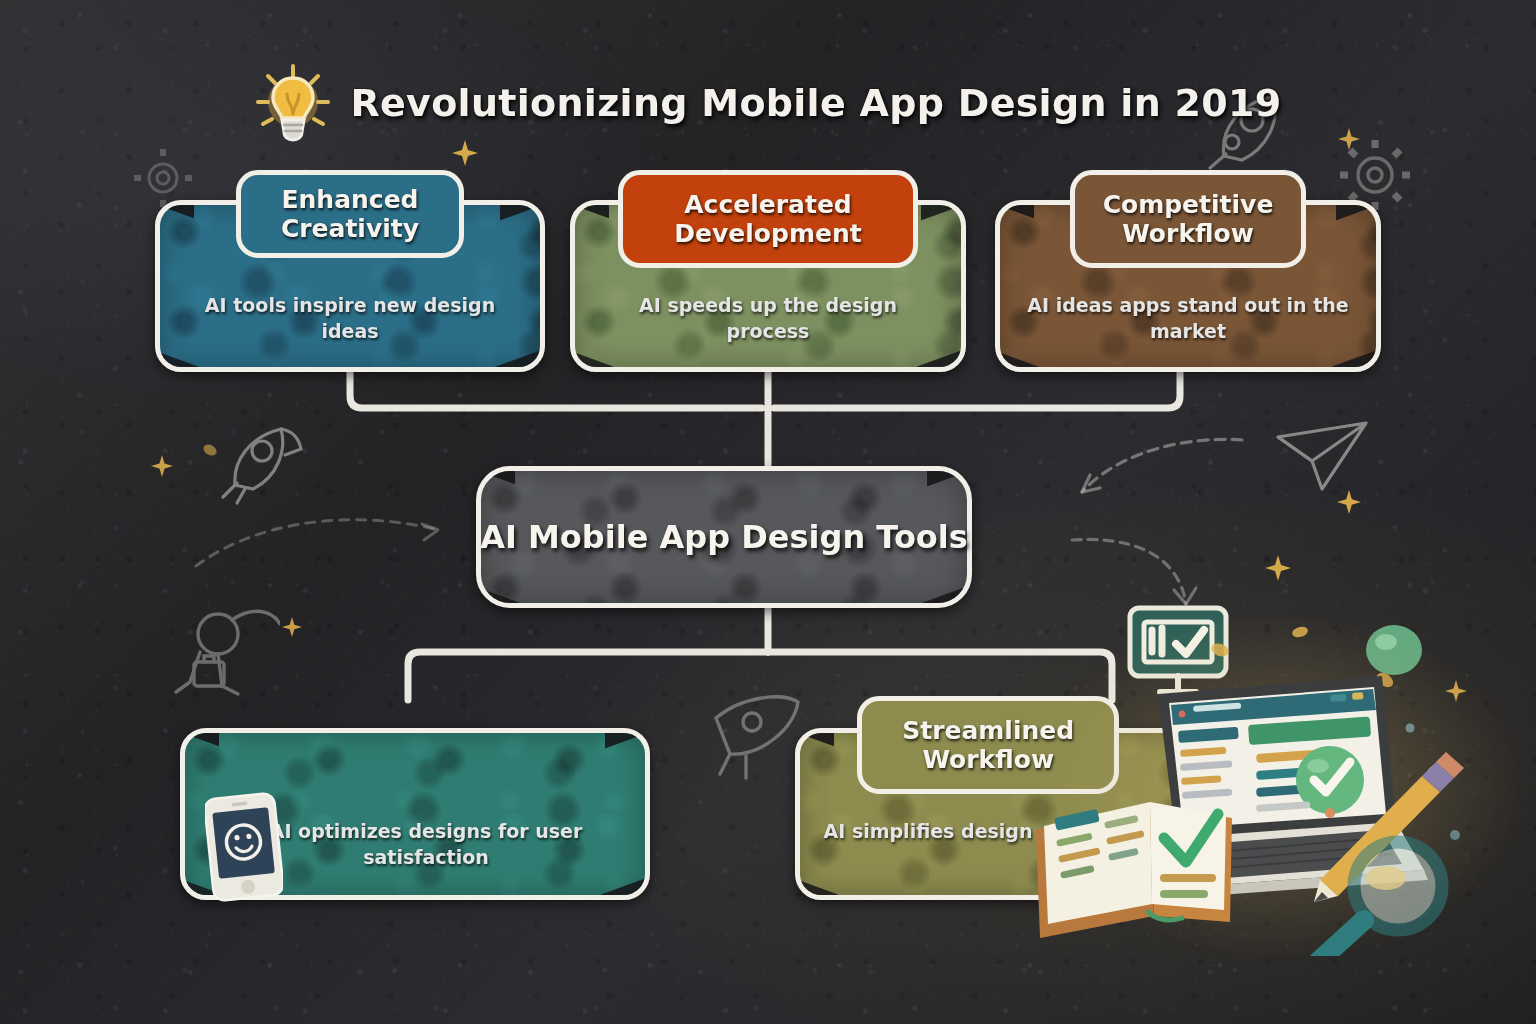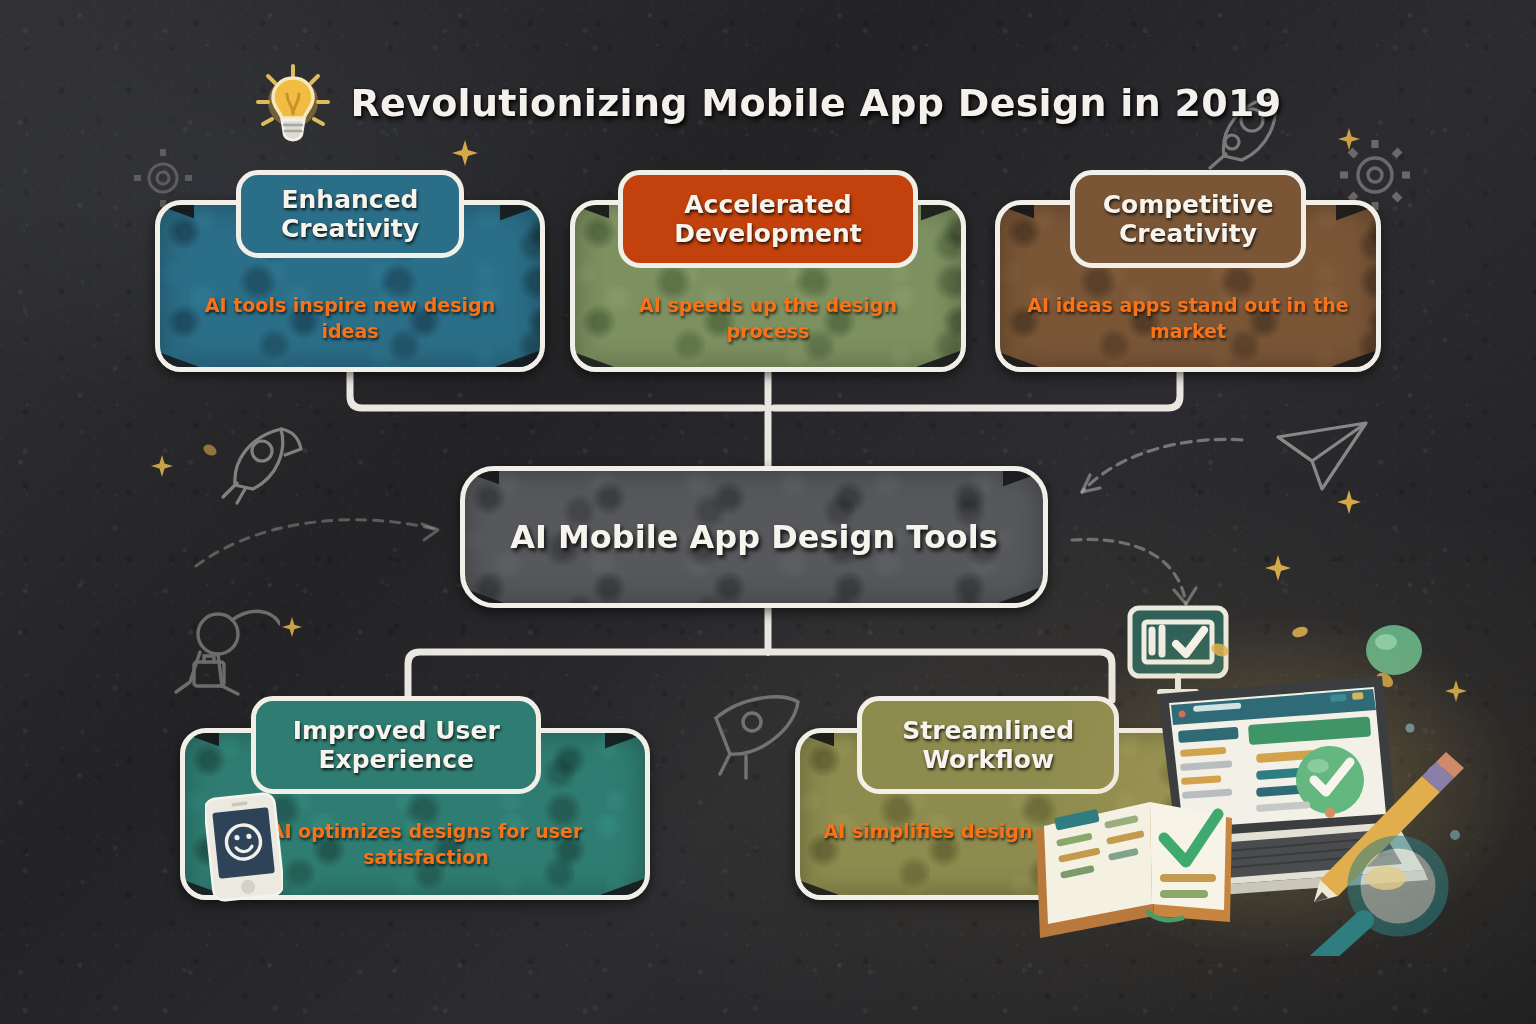--- a/index.html
+++ b/index.html
@@ -95,21 +95,21 @@
     font-size:25px; font-weight:bold; line-height:1.16;
     color:#f7f4ee;
     text-shadow:1px 2px 3px rgba(0,0,0,.8);
     padding:8px 22px;
     z-index:3;
   }
   .node-desc {
     position:absolute; left:0; width:100%;
     text-align:center;
     font-size:19px; font-weight:bold; line-height:1.38;
-    color:#f97316;
+    color:#e5e5e5;
     text-shadow:1px 2px 3px rgba(0,0,0,.75);
     padding:0 26px;
     z-index:2;
   }
 
   
   #center-node .node-body { border-radius:34px; }
   #center-title {
     position:absolute; inset:0;
     display:flex; align-items:center; justify-content:center; text-align:center;
@@ -325,32 +325,31 @@
 </div>
 
 <div class="node" style="left:570px; top:200px; width:396px; height:172px;">
   <div class="node-body" style="background-color:#7d9060;"></div>
   <div class="node-title" style="top:-30px; width:300px; height:98px; background-color:#c2410c;">Accelerated Development</div>
   <div class="node-desc" style="top:92px;">AI speeds up the design process</div>
 </div>
 
 <div class="node" style="left:995px; top:200px; width:386px; height:172px;">
   <div class="node-body" style="background-color:#7a5637;"></div>
-  <div class="node-title" style="top:-30px; width:236px; height:98px; background-color:#7a5637;">Competitive Creativity</div>
+  <div class="node-title" style="top:-30px; width:236px; height:98px; background-color:#7a5637;">Competitive Workflow</div>
   <div class="node-desc" style="top:92px;">AI ideas apps stand out in the market</div>
 </div>
 
-<div class="node" id="center-node" style="left:460px; top:466px; width:588px; height:142px;">
+<div class="node" id="center-node" style="left:476px; top:466px; width:496px; height:142px;">
   <div class="node-body" style="background-color:#56585b;"></div>
   <div id="center-title">AI Mobile App Design Tools</div>
 </div>
 
 <div class="node" style="left:180px; top:728px; width:470px; height:172px;">
   <div class="node-body" style="background-color:#2f7d72;"></div>
-  <div class="node-title" style="top:-32px; width:290px; height:98px; background-color:#2f7d72; left:46%;">Improved User Experience</div>
   <div class="node-desc" style="top:90px; padding-left:48px;">AI optimizes designs for user satisfaction</div>
 </div>
 
 <svg id="phone-illu" viewBox="0 0 78 110">
   <rect x="4" y="4" width="70" height="102" rx="11" fill="#ece9e0" stroke="#f6f4ee" stroke-width="2.5" transform="rotate(-6 39 55)"></rect>
   <rect x="11" y="18" width="56" height="66" rx="3" fill="#2e4258" transform="rotate(-6 39 55)"></rect>
   <g transform="rotate(-6 39 55)">
     <circle cx="39" cy="50" r="17" fill="none" stroke="#f2f0e8" stroke-width="3.5"></circle>
     <circle cx="33" cy="45" r="2.6" fill="#f2f0e8"></circle>
     <circle cx="45" cy="45" r="2.6" fill="#f2f0e8"></circle>

